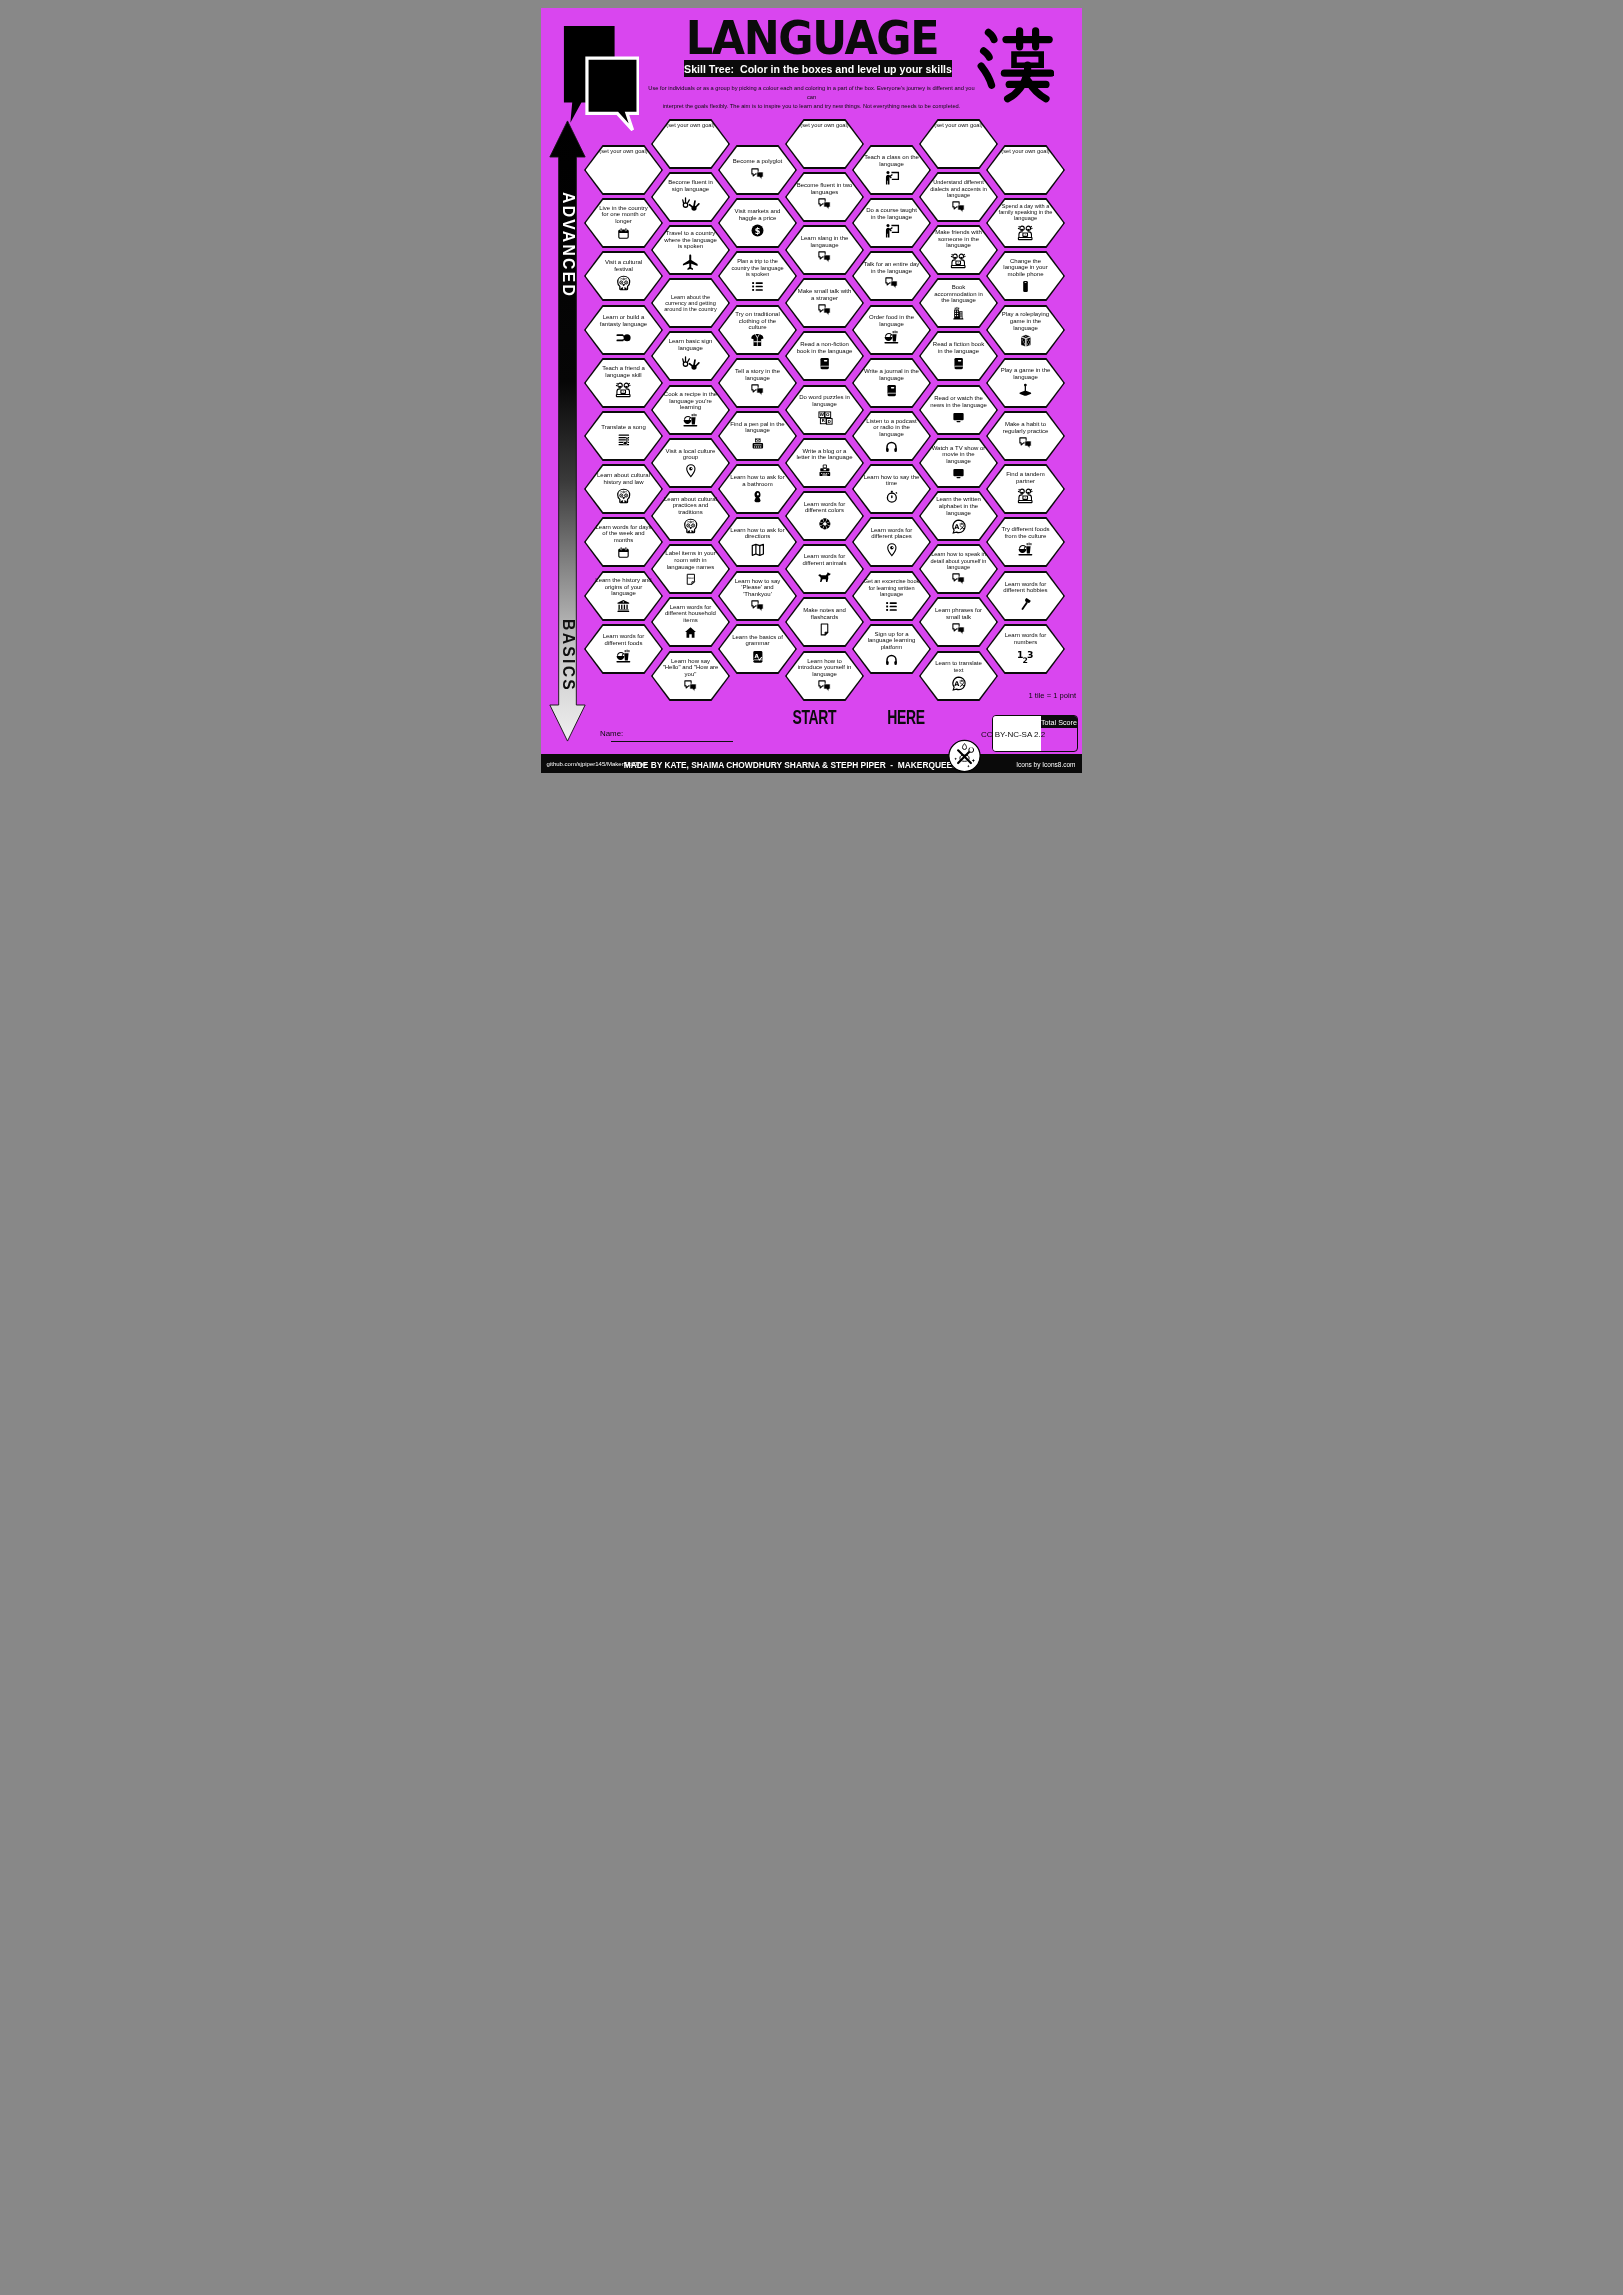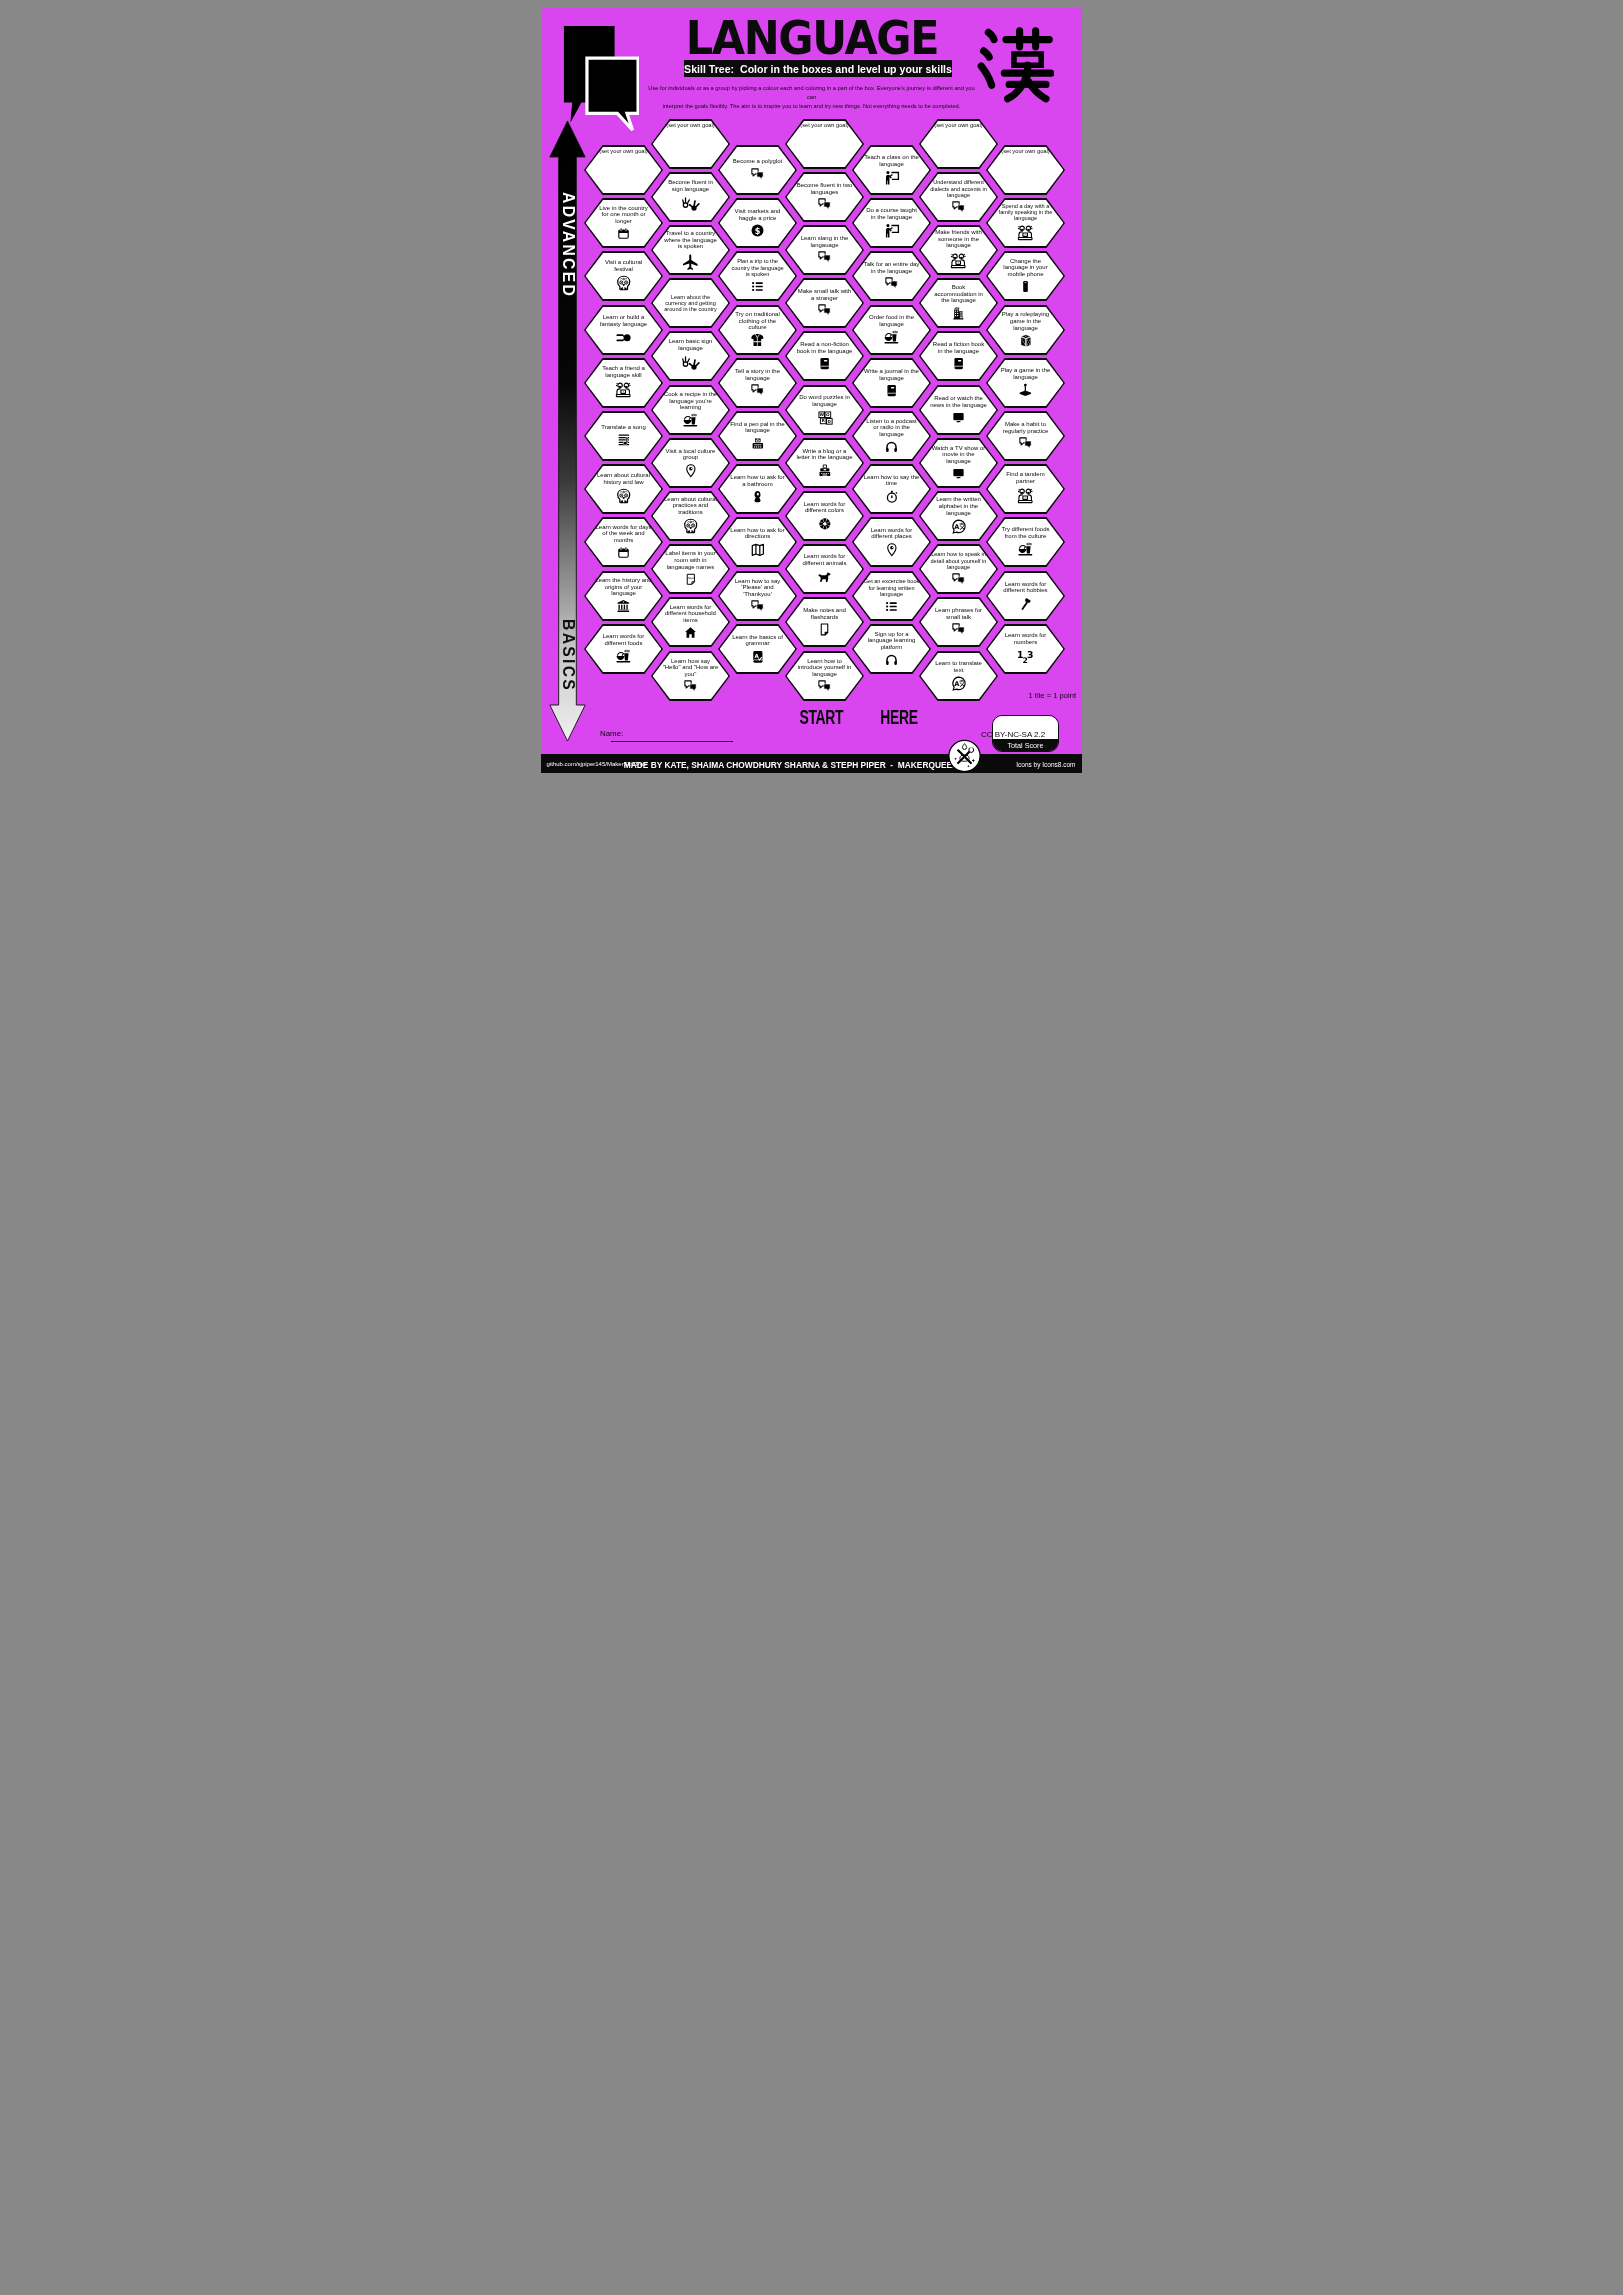--- a/index.html
+++ b/index.html
@@ -33,26 +33,26 @@
   .hexc{position:absolute;inset:0;display:flex;flex-direction:column;align-items:center;justify-content:center;
         gap:1.4px;text-align:center;padding:2.8px 11px;box-sizing:border-box;}
   .hexlabel{font-size:6px;line-height:1.12;}
   .long .hexlabel{font-size:5.6px;}
   .goal .hexc{justify-content:flex-start;padding-top:2.8px;}
   .goal .hexlabel{font-size:5.7px;}
   .hicon{display:block;flex:0 0 auto;}
 
   
   .start-row{position:absolute;left:252px;top:698px;width:130px;display:flex;align-items:center;
-        justify-content:center;gap:11px;}
+        justify-content:center;gap:18px;}
   .startword{font-size:19.4px;font-weight:700;transform:scaleX(.72);letter-spacing:-0.5px;white-space:pre;}
   .road-svg{width:24px;height:22px;}
   .tile-note{position:absolute;left:442px;top:683px;width:93px;text-align:right;font-size:7.6px;}
-  .score-box{position:absolute;left:451px;top:707px;width:67px;height:37px;border:1.6px solid #0b0b0b;
-        border-radius:10px;box-sizing:border-box;overflow:hidden;display:flex;flex-direction:column;}
+  .score-box{position:absolute;left:451px;top:707px;width:86px;height:37px;border:1.6px solid #0b0b0b;
+        border-radius:4px;box-sizing:border-box;overflow:hidden;display:flex;flex-direction:row;}
   .score-space{flex:1;background:#fff;}
   .score-bar{height:12px;background:#0b0b0b;color:#fff;display:flex;align-items:center;justify-content:center;
         font-size:7.2px;}
   .name-row{position:absolute;left:59px;top:721px;font-size:7.9px;}
   .name-line{position:absolute;left:70px;top:733px;width:122px;border-bottom:0.9px solid #101010;height:0;}
   .license{position:absolute;left:440px;top:722px;font-size:8px;}
   .maker-logo{position:absolute;left:406px;top:731px;width:35px;height:34px;z-index:5;}
 
   
   .footer{position:absolute;left:0;bottom:0;width:541px;height:19px;background:#0a0a0a;color:#fff;}

